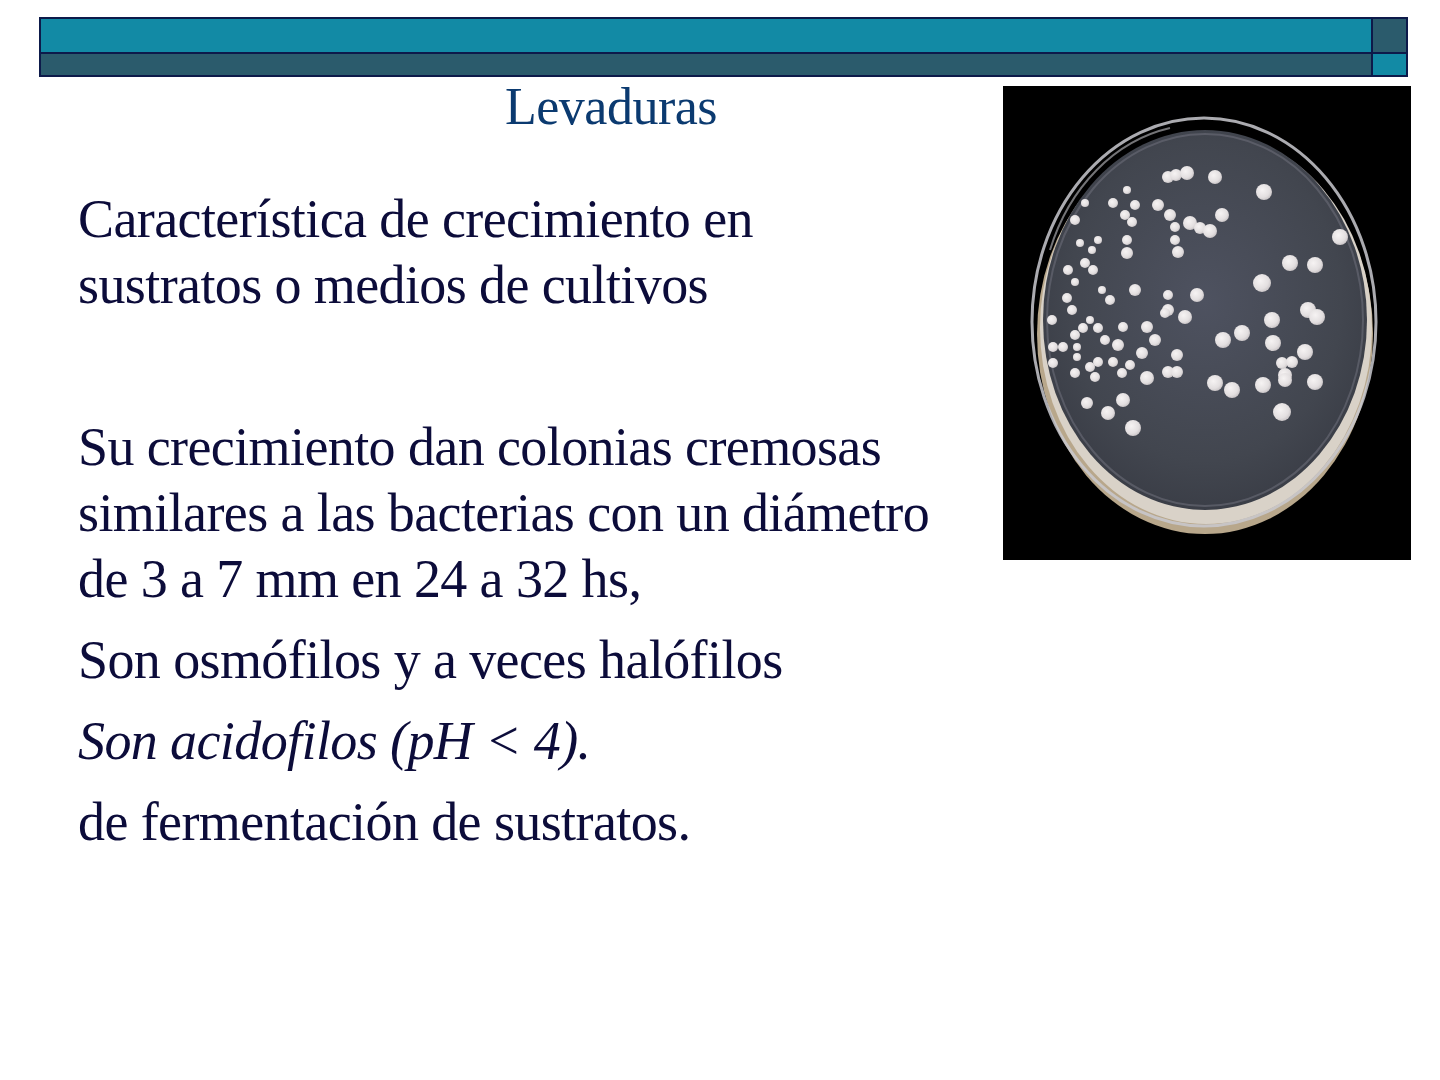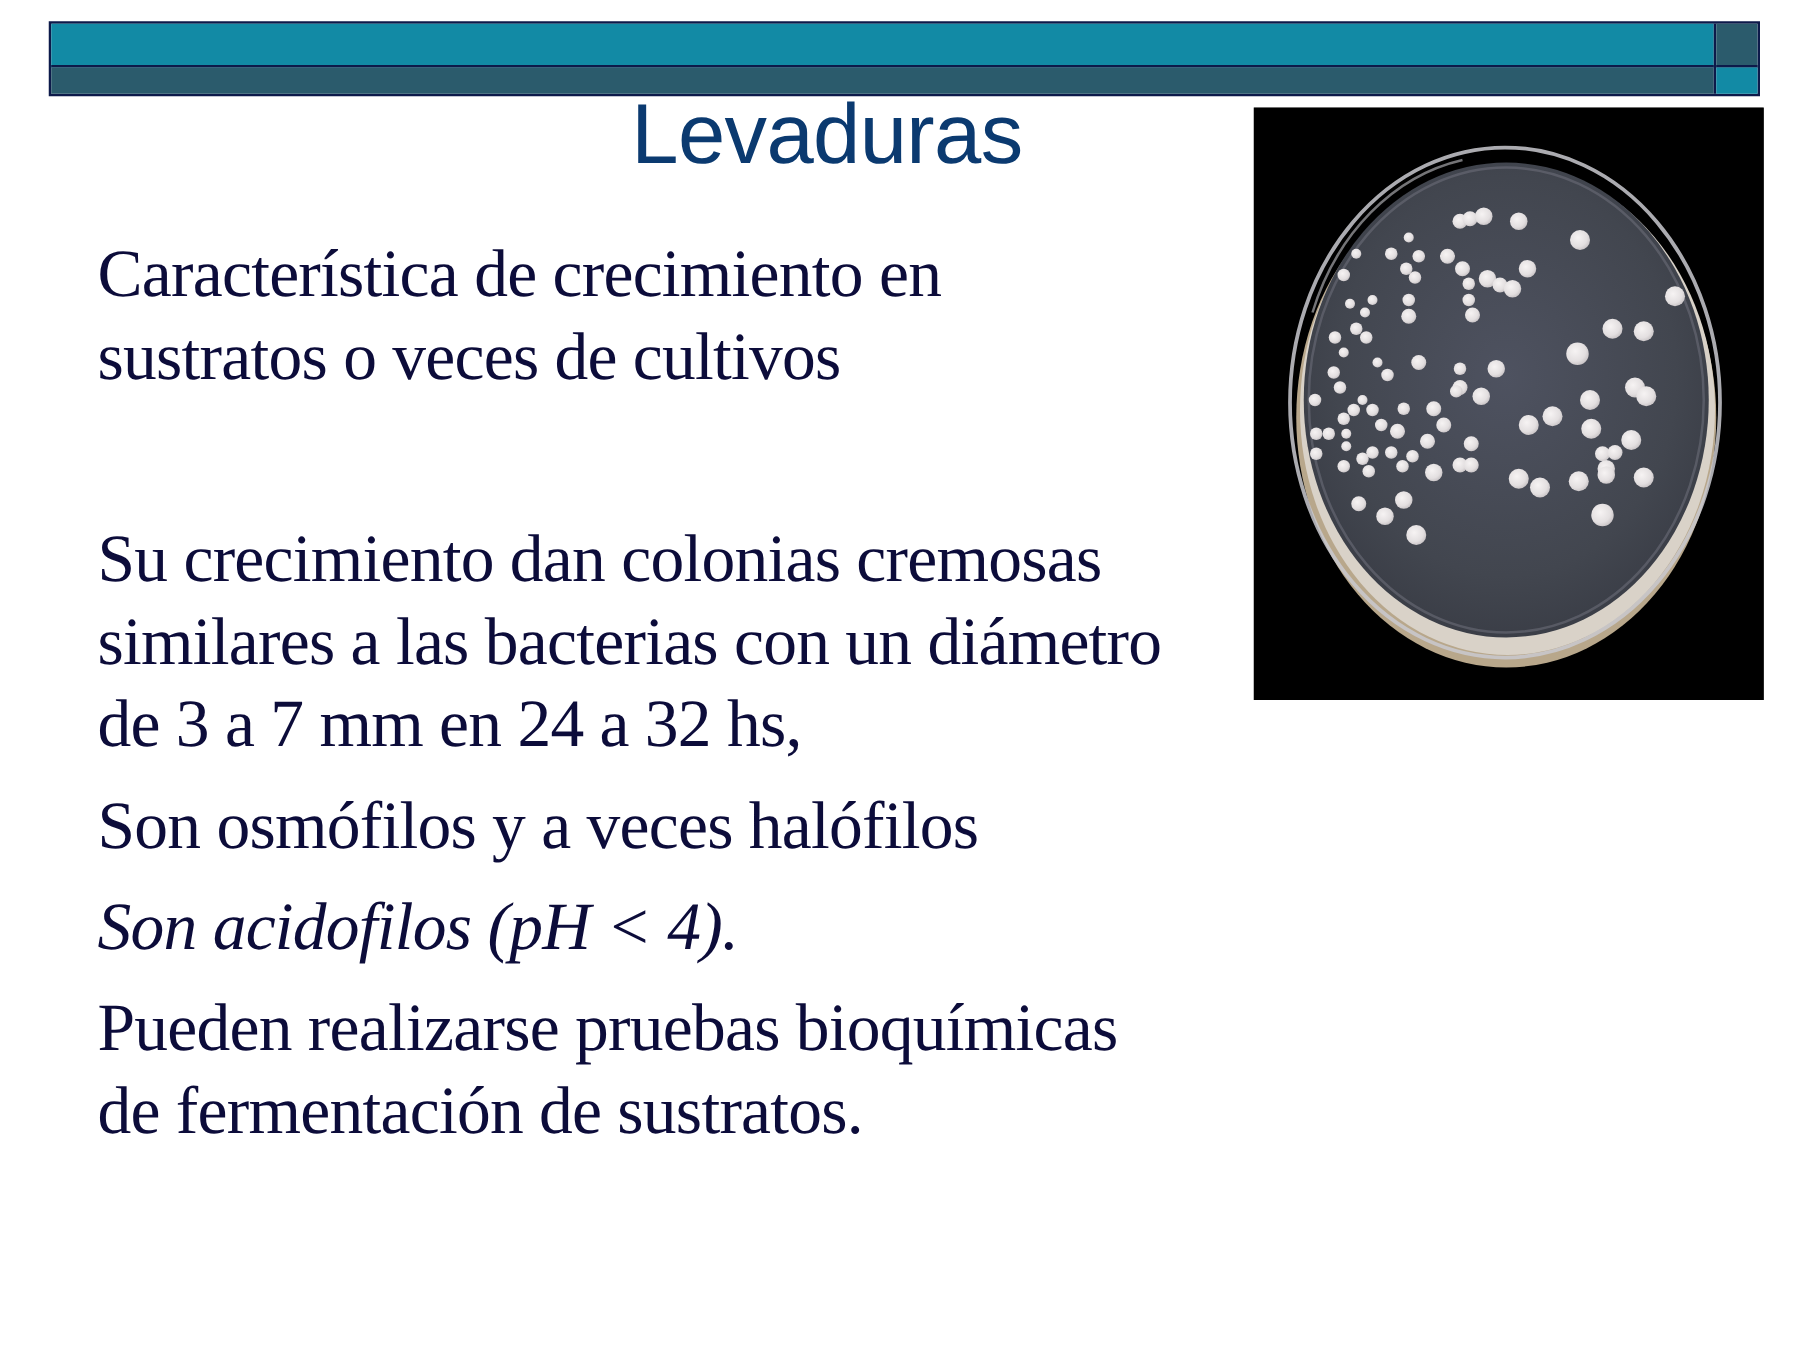--- a/index.html
+++ b/index.html
@@ -27,22 +27,22 @@
   .header-bar .corner .c-top {
     position: absolute; left: 0; top: 0; width: 100%; height: 35px;
     background: #2b5b6c; border-bottom: 2px solid #0d1a4a; box-sizing: border-box;
   }
   .header-bar .corner .c-bottom {
     position: absolute; left: 0; top: 35px; width: 100%; height: 21px;
     background: #128aa5;
   }
   .slide-title {
     position: absolute; left: 505px; top: 62px;
-    font-family: Liberation Sans, sans-serif;
-    font-size: 68px; line-height: 90px; color: #0b3a70;
+    font-family: Liberation Serif, serif;
+    font-size: 52px; line-height: 90px; color: #0b3a70;
     margin: 0; font-weight: normal; letter-spacing: -0.5px;
   }
   .body-text {
     position: absolute; left: 78px; top: 186px; width: 930px;
     color: #0c0c3a;
   }
   .para {
     margin: 0; font-size: 54px; line-height: 66px;
     letter-spacing: -0.6px; white-space: nowrap;
   }
@@ -68,35 +68,34 @@
     <div class="c-top"></div>
     <div class="c-bottom"></div>
   </div>
 </div>
 
 <h1 class="slide-title">Levaduras</h1>
 
 <div class="body-text">
   <p class="para p0">
     <span class="line">Característica de crecimiento en</span>
-    <span class="line">sustratos o veces de cultivos</span>
+    <span class="line">sustratos o medios de cultivos</span>
   </p>
   <p class="para p1">
     <span class="line">Su crecimiento dan colonias cremosas</span>
     <span class="line">similares a las bacterias con un diámetro</span>
     <span class="line">de 3 a 7 mm en 24 a 32 hs,</span>
   </p>
   <p class="para p2">
     <span class="line">Son osmófilos y a veces halófilos</span>
   </p>
   <p class="para p3">
     <span class="line">Son acidofilos (pH &lt; 4).</span>
   </p>
   <p class="para p5">
-    <span class="line">Pueden realizarse pruebas bioquímicas</span>
     <span class="line">de fermentación de sustratos.</span>
   </p>
 </div>
 
 <div class="photo" role="img" aria-label="Placa de Petri con colonias cremosas de levaduras">
   <svg width="408" height="474" viewBox="1003 86 408 474" xmlns="http://www.w3.org/2000/svg">
     <defs>
       <radialGradient id="agar" cx="50%" cy="45%" r="60%">
         <stop offset="0%" stop-color="#4e5260"></stop>
         <stop offset="70%" stop-color="#42464f"></stop>

